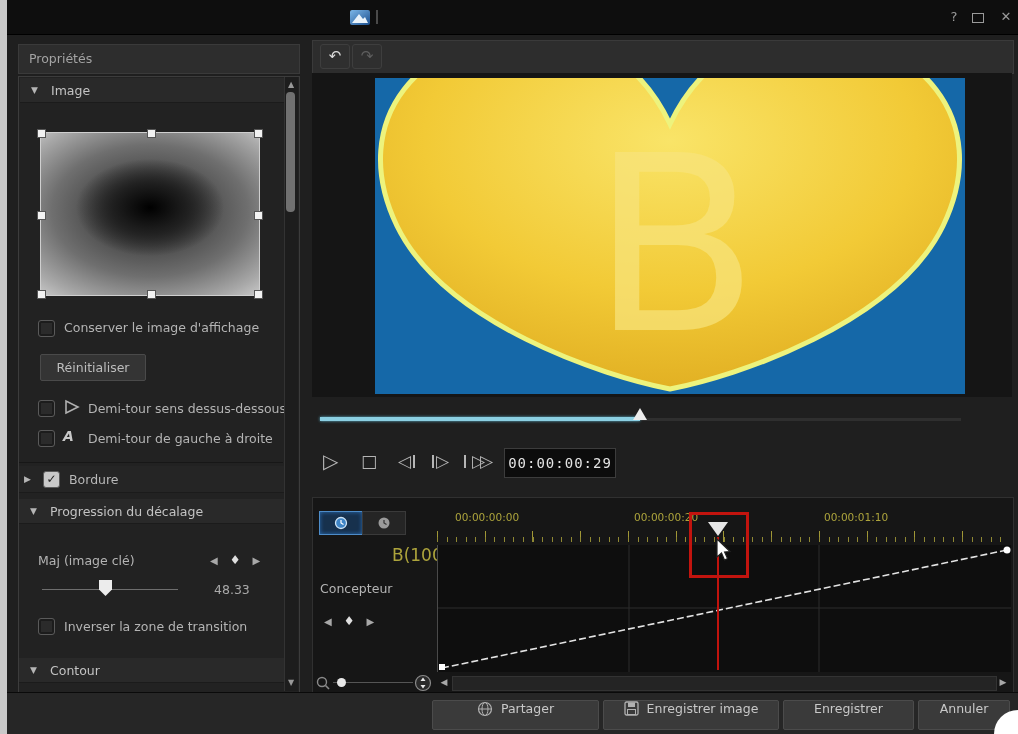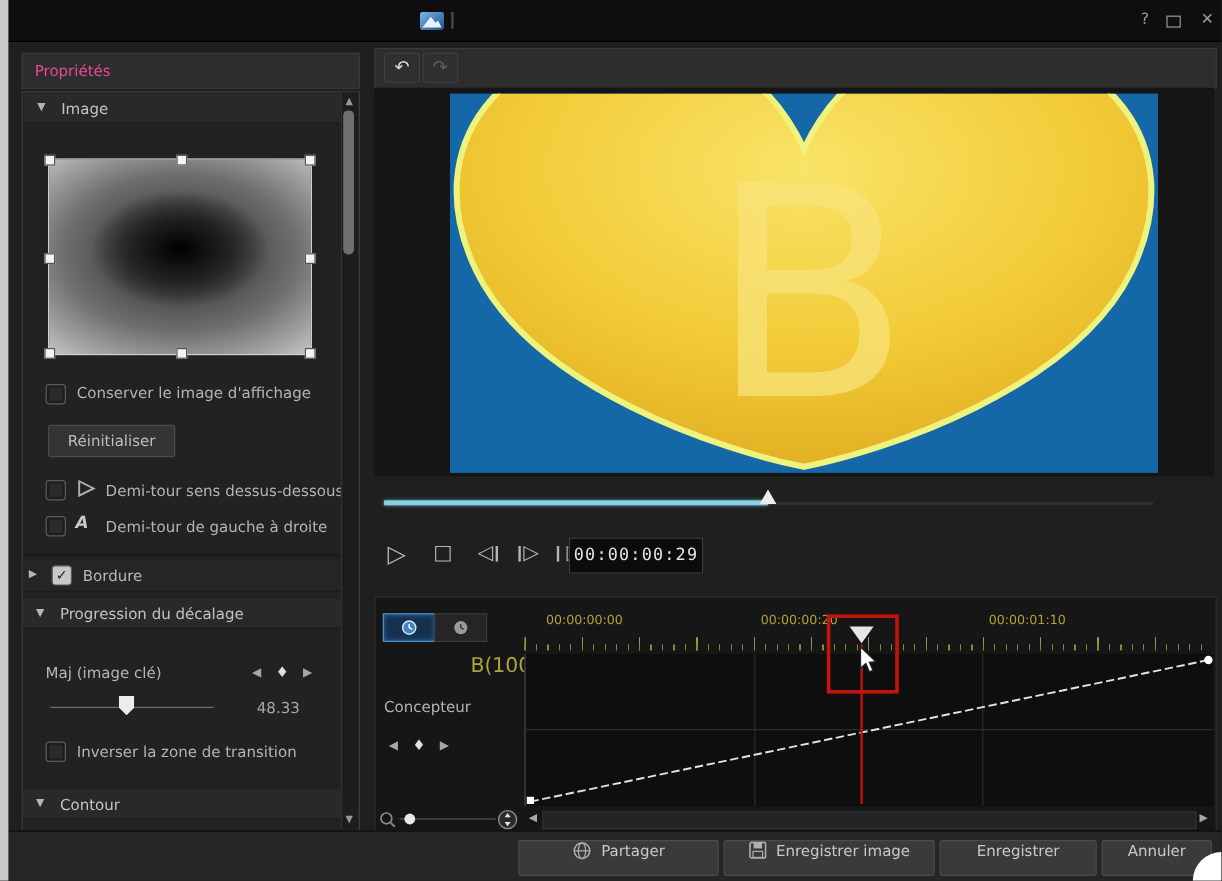--- a/index.html
+++ b/index.html
@@ -42,21 +42,21 @@
   .tool-btn{top:44px;width:28px;height:23px;background:#2f2f2f;border:1px solid #3e3e3e;border-radius:3px;
             font-size:15px;text-align:center;line-height:22px;}
   .stage{left:312px;top:73px;width:700px;height:324px;background:#151515;}
   .vframe{left:375px;top:78px;width:590px;height:316px;background:#1568a8;overflow:hidden;}
   
   .seek-track{left:320px;top:418px;width:641px;height:3px;background:#2f2f2f;}
   .seek-fill{left:320px;top:417px;width:320px;height:4px;background:#8bcfe2;box-shadow:0 0 3px #5fb6cf;}
   .seek-thumb{left:633px;top:408px;width:0;height:0;border-left:7px solid transparent;border-right:7px solid transparent;border-bottom:12px solid #ececec;}
   .pb-btn{top:446px;height:30px;color:#b5b5b5;display:flex;align-items:center;gap:2px;font-size:20px;}
   .pb-bar{width:2px;height:13px;background:#b5b5b5;}
-  .tc-box{left:474px;top:448px;width:110px;height:28px;background:#0c0c0c;border:1px solid #3c3c3c;
+  .tc-box{left:504px;top:448px;width:110px;height:28px;background:#0c0c0c;border:1px solid #3c3c3c;
           color:#e4e4e4;font-family:"DejaVu Sans Mono","Liberation Mono",monospace;font-size:14px;
           display:flex;align-items:center;justify-content:center;letter-spacing:1px;}
   
   .tl-box{left:312px;top:497px;width:700px;height:195px;background:#161616;border:1px solid #303030;}
   .toggle{top:511px;width:42px;height:22px;background:#252525;border:1px solid #3a3a3a;display:flex;align-items:center;justify-content:center;}
   .toggle.active{background:#17314d;border:1px solid #4d8cc9;box-shadow:0 0 4px #2a6db5 inset;}
   .ruler-lbl{top:511px;font-size:10.5px;color:#ada43c;}
   .ruler-ticks{left:437px;top:531px;width:573px;height:11px;
     background-image:
       repeating-linear-gradient(to right,#8f8833 0 1px,rgba(0,0,0,0) 1px 9.55px),
@@ -95,21 +95,21 @@
       <rect x="0" y="0" width="20" height="15" rx="2" fill="url(#ag)"></rect>
       <path d="M2,13 L9,4 L13,9 L15,7 L18,13 Z" fill="#eaf3fb"></path>
     </svg>
     <div style="width:2px;height:14px;background:#4a4a4a;"></div>
   </div>
   <div class="abs win-btn" style="left:944px;">?</div>
   <div class="abs max-box" style="left:972px;"></div>
   <div class="abs win-btn" style="left:996px;">✕</div>
 
   <div class="abs panel-strip" style="left:18px;top:44px;width:280px;height:28px;">
-    <span class="lbl" style="left:10px;top:6px;color:#ec4899;">Propriétés</span>
+    <span class="lbl" style="left:10px;top:6px;color:#a3a3a3;">Propriétés</span>
   </div>
   <div class="abs prop-box">
 
     <div class="sec-head" style="top:1px;">
       <span class="sec-arrow">▼</span>
       <span>Image</span>
     </div>
   </div>
 
   <div class="abs thumb">

